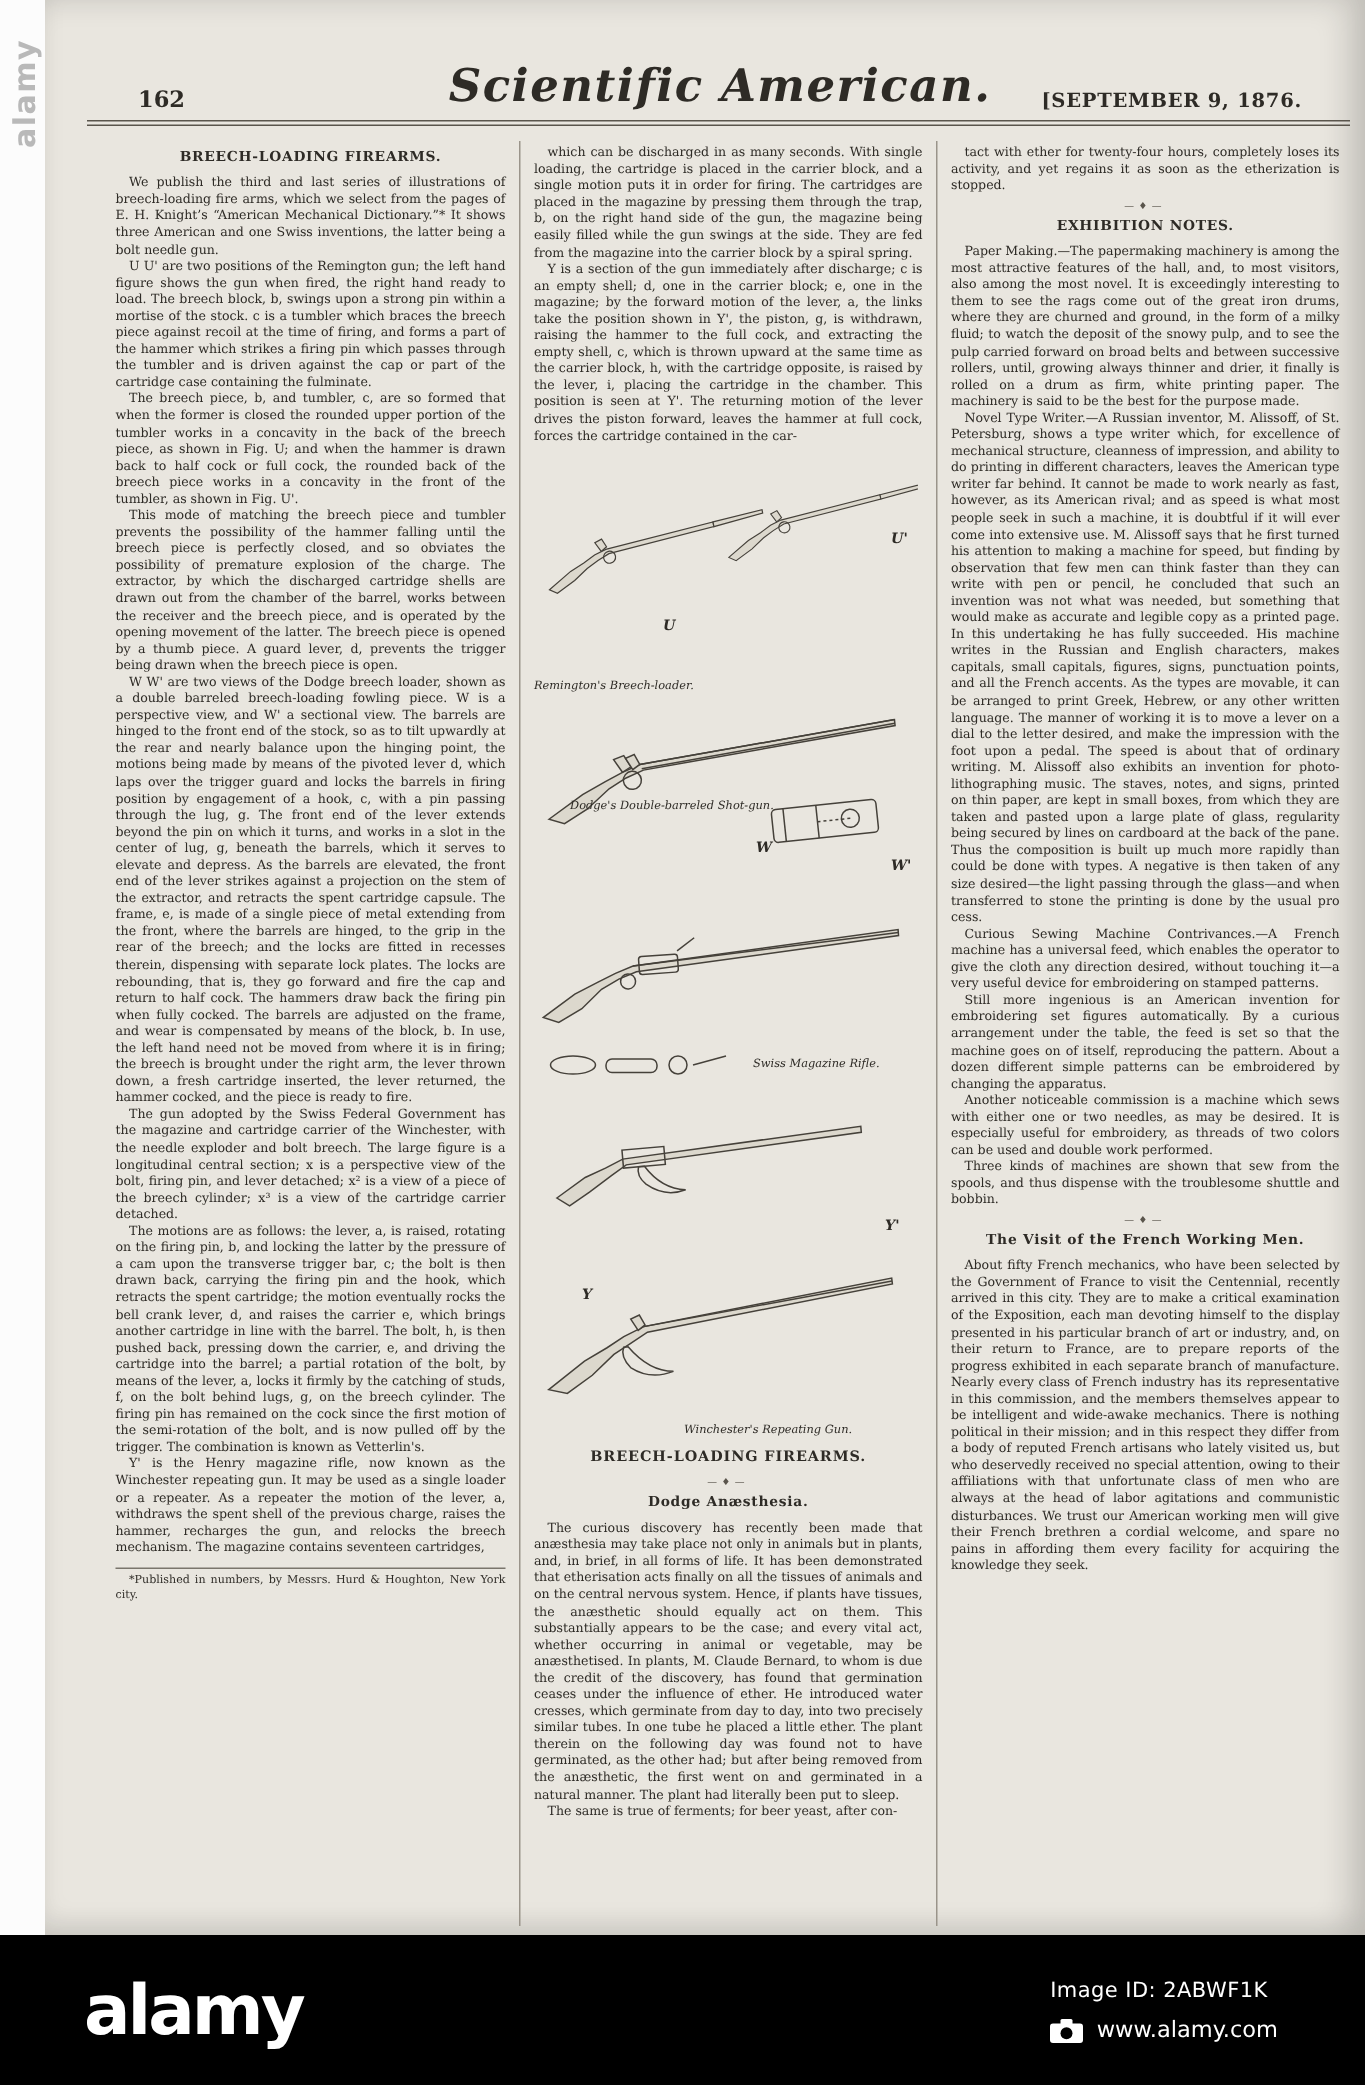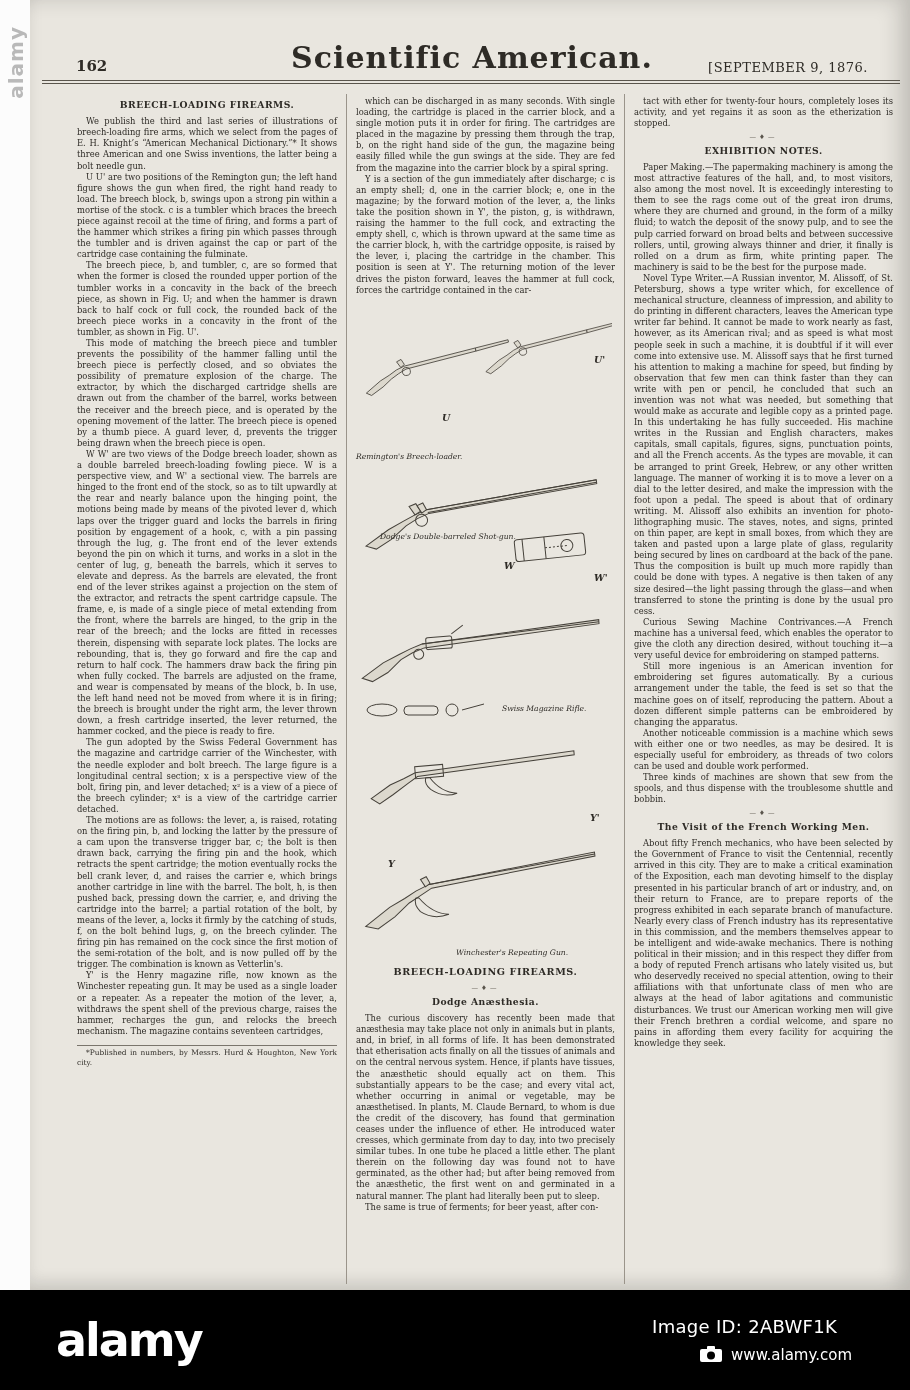--- a/index.html
+++ b/index.html
@@ -28,33 +28,34 @@
     letter-spacing: 1px;
   }
 
   
   .page {
     position: absolute; left: 30px; top: 0;
     width: 880px; height: 1290px;
     background: #e9e6df;
     box-shadow: inset -12px 0 20px rgba(0,0,0,.14), inset 0 -10px 16px rgba(0,0,0,.06);
     color: #2e2b26;
+    padding-left: 16px;
   }
   .header {
     display: grid;
     grid-template-columns: 1fr auto 1fr;
     align-items: end;
     padding: 40px 42px 2px 46px;
   }
   .page-num { font-size: 15px; font-weight: bold; justify-self: start; }
   .masthead {
     font-size: 30px; font-weight: bold; letter-spacing: 1px;
-    justify-self: center; 
-  }
-  .issue-date { font-size: 13px; justify-self: end; letter-spacing: .5px; }
+    justify-self: center; font-style: italic;
+  }
+  .issue-date { font-size: 13px; justify-self: end; letter-spacing: .5px; font-weight: bold; }
   .header-rule {
     margin: 3px 10px 0 12px;
     height: 4px;
     border-top: 1px solid #5a554c;
     border-bottom: 1px solid #5a554c;
   }
 
   
   .columns {
     position: absolute; left: 38px; right: 8px; top: 94px; bottom: 6px;
@@ -108,22 +109,22 @@
     position: absolute; left: 0; top: 1290px;
     width: 910px; height: 100px;
     background: #000;
     display: flex; align-items: center; justify-content: space-between;
     padding: 0 58px 0 56px;
     color: #fff;
     font-family: "DejaVu Sans", sans-serif;
   }
   .footer-logo { font-size: 46px; font-weight: bold; letter-spacing: -2px; }
   .footer-meta { display: flex; flex-direction: column; gap: 9px; align-items: flex-start; }
-  .image-id { font-size: 18px; letter-spacing: .3px; }
-  .url-row { display: flex; align-items: flex-start; gap: 9px; font-size: 15px; margin-left: 48px; }
+  .image-id { font-size: 14px; letter-spacing: .3px; }
+  .url-row { display: flex; align-items: flex-end; gap: 9px; font-size: 15px; }
 </style>
 </head>
 <body>
 
 <div class="side-strip">
   <div class="side-logo">alamy</div>
 </div>
 
 <div class="page">
   <div class="header">

